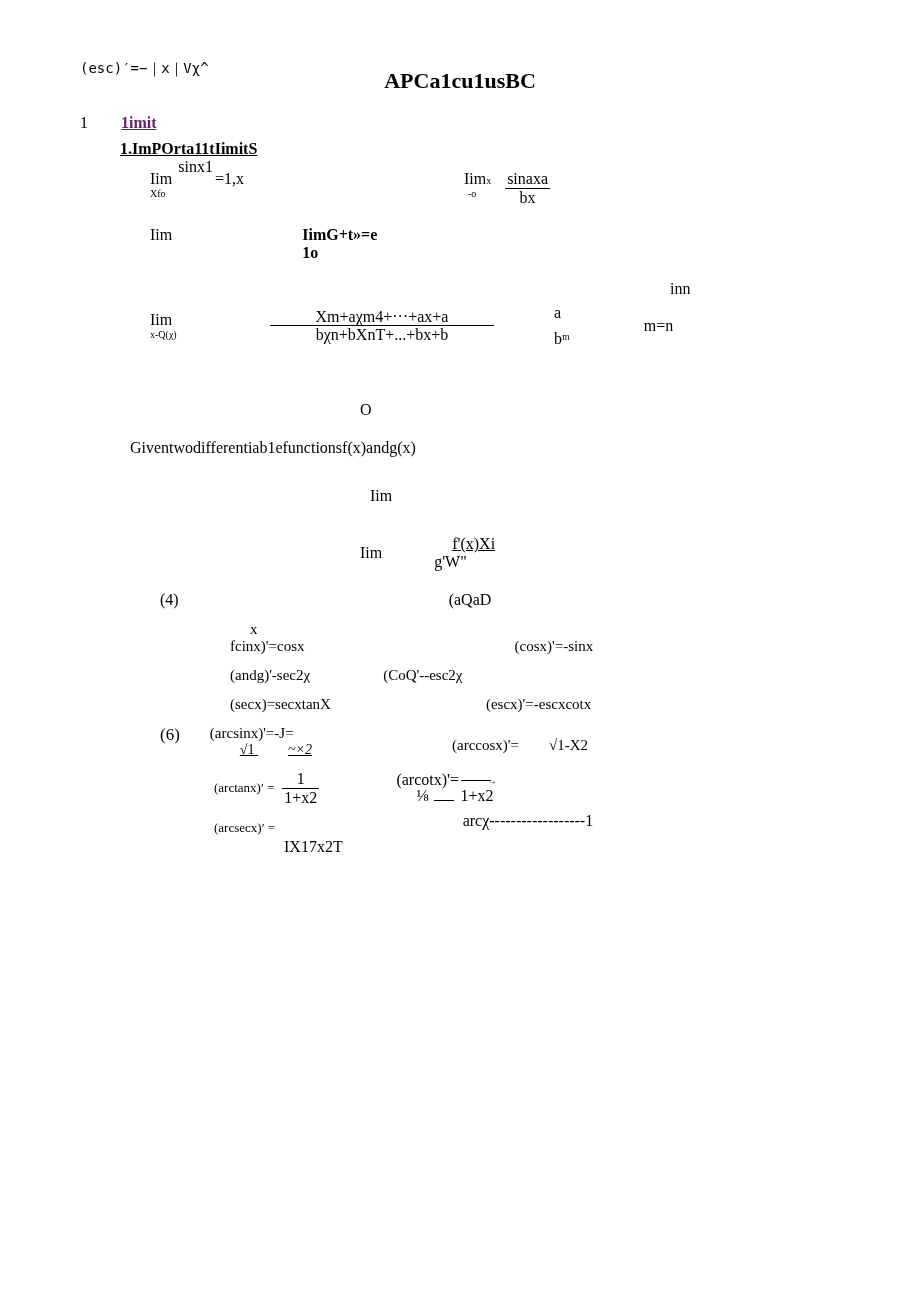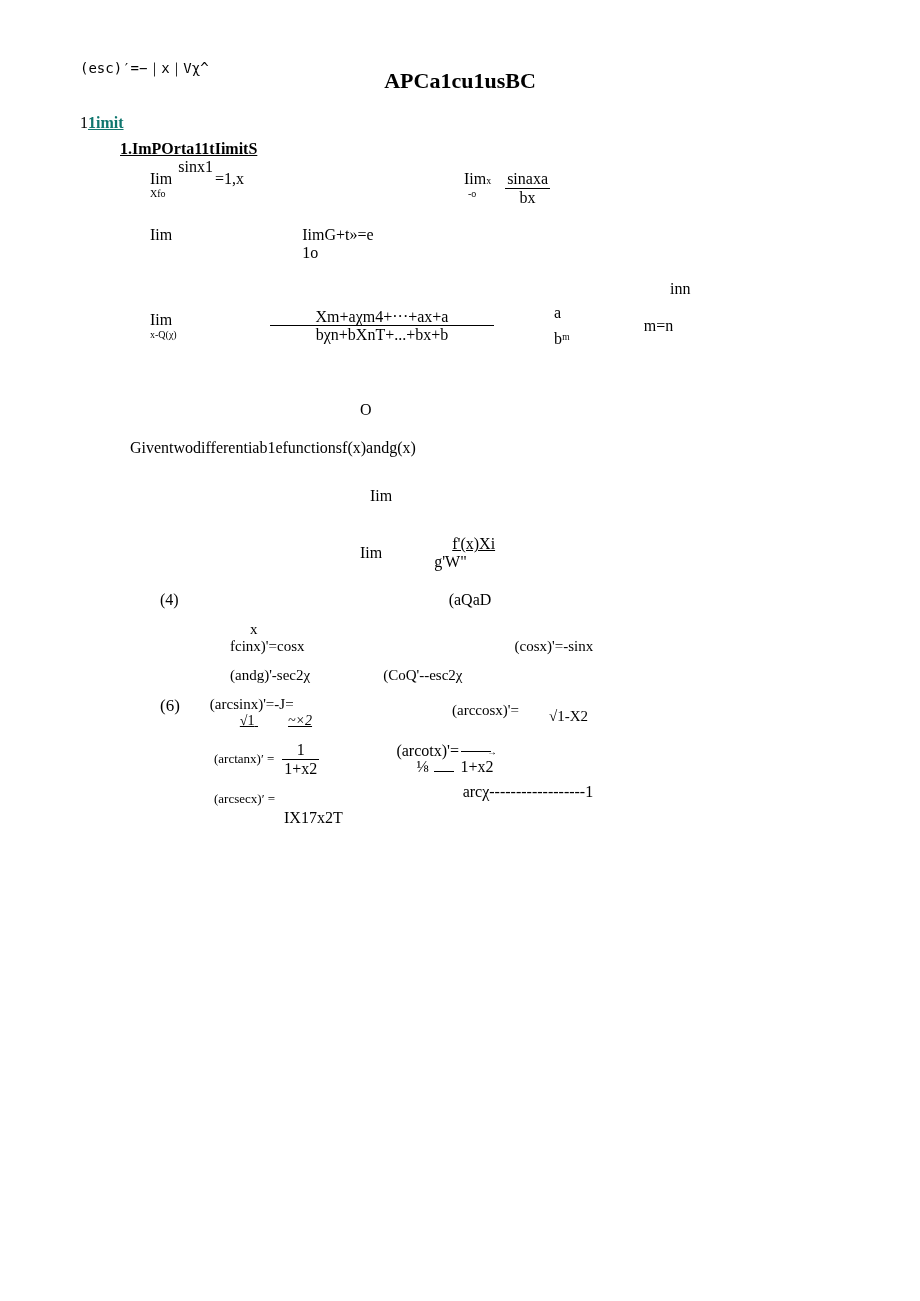--- a/index.html
+++ b/index.html
@@ -14,24 +14,25 @@
     }
     .esc-note { font-family: monospace; font-size: 14px; }
     .title {
       text-align: center;
       font-size: 22px;
       font-weight: bold;
       margin-top: -10px;
       margin-bottom: 20px;
     }
     .sec-label {
-      color: #0f766e;
+      color: #701a75;
       font-weight: bold;
       text-decoration: underline;
       font-size: 16px;
+      margin-left: 33px;
     }
     .sec-num { font-weight: normal; color: #000; }
     .subsec {
       margin-left: 40px;
       margin-top: 8px;
       font-weight: bold;
       text-decoration: underline;
       font-size: 16px;
     }
     .content { margin-left: 70px; margin-top: 12px; }
@@ -96,21 +97,21 @@
         <div class="frac" style="margin-left:14px;">
           <span class="num">sinaxa</span>
           <span class="den">bx</span>
         </div>
       </div>
     </div>
   </div>
 
   <div class="row" style="margin-top:10px;">
     <div class="block">Iim</div>
-    <div class="block" style="margin-left:130px;">
+    <div class="block" style="margin-left:130px;font-weight:bold;">
       <div>IimG+t»=e</div>
       <div>1o</div>
     </div>
   </div>
 
   <div class="rel" style="height:20px; margin-top:18px;">
     <div class="abs" style="left:520px;">inn</div>
   </div>
 
   <div class="row" style="align-items:center;">
@@ -152,36 +153,40 @@
   </div>
   <div style="margin-left:70px; font-size:15px;">
     <div style="margin-left:20px;">x</div>
     <div class="row">
       <span>fcinx)'=cosx</span>
       <span style="margin-left:210px;">(cosx)'=-sinx</span>
     </div>
     <div class="row mt-6">
       <span>(andg)'-sec2χ</span>
       <span style="margin-left:73px;">(CoQ'--esc2χ</span>
+    </div>
+    <div class="row mt-6">
+      <span>(secx)=secxtanX</span>
+      <span style="margin-left:155px;">(escx)'=-escxcotx</span>
     </div>
   </div>
 </div>
 
 <div class="mt-12" style="margin-left:80px;">
   <div class="row" style="align-items:flex-start;">
     <span style="font-size:17px;">(6)</span>
     <div style="margin-left:30px; font-size:15px;">
       <div>(arcsinx)'=-J=</div>
       <div style="margin-left:30px; font-size:14px;text-decoration:underline;">
         <span>√1</span>
         <span style="margin-left:30px; font-style:italic;">~×2</span>
       </div>
     </div>
     <div style="margin-left:140px; font-size:15px;">
-      <div style="display:flex; align-items:center;">
+      <div style="display:flex; align-items:flex-end;">
         <span>(arccosx)'=</span>
         <span style="margin-left:30px; margin-top:12px;">√1-X2</span>
       </div>
     </div>
   </div>
 
   <div class="row" style="margin-left:54px; margin-top:4px; align-items:center;">
     <span style="font-size:13px;">(arctanx)′ =</span>
     <span class="frac ml-8">
       <span class="num" style="min-width:18px;">1</span>

